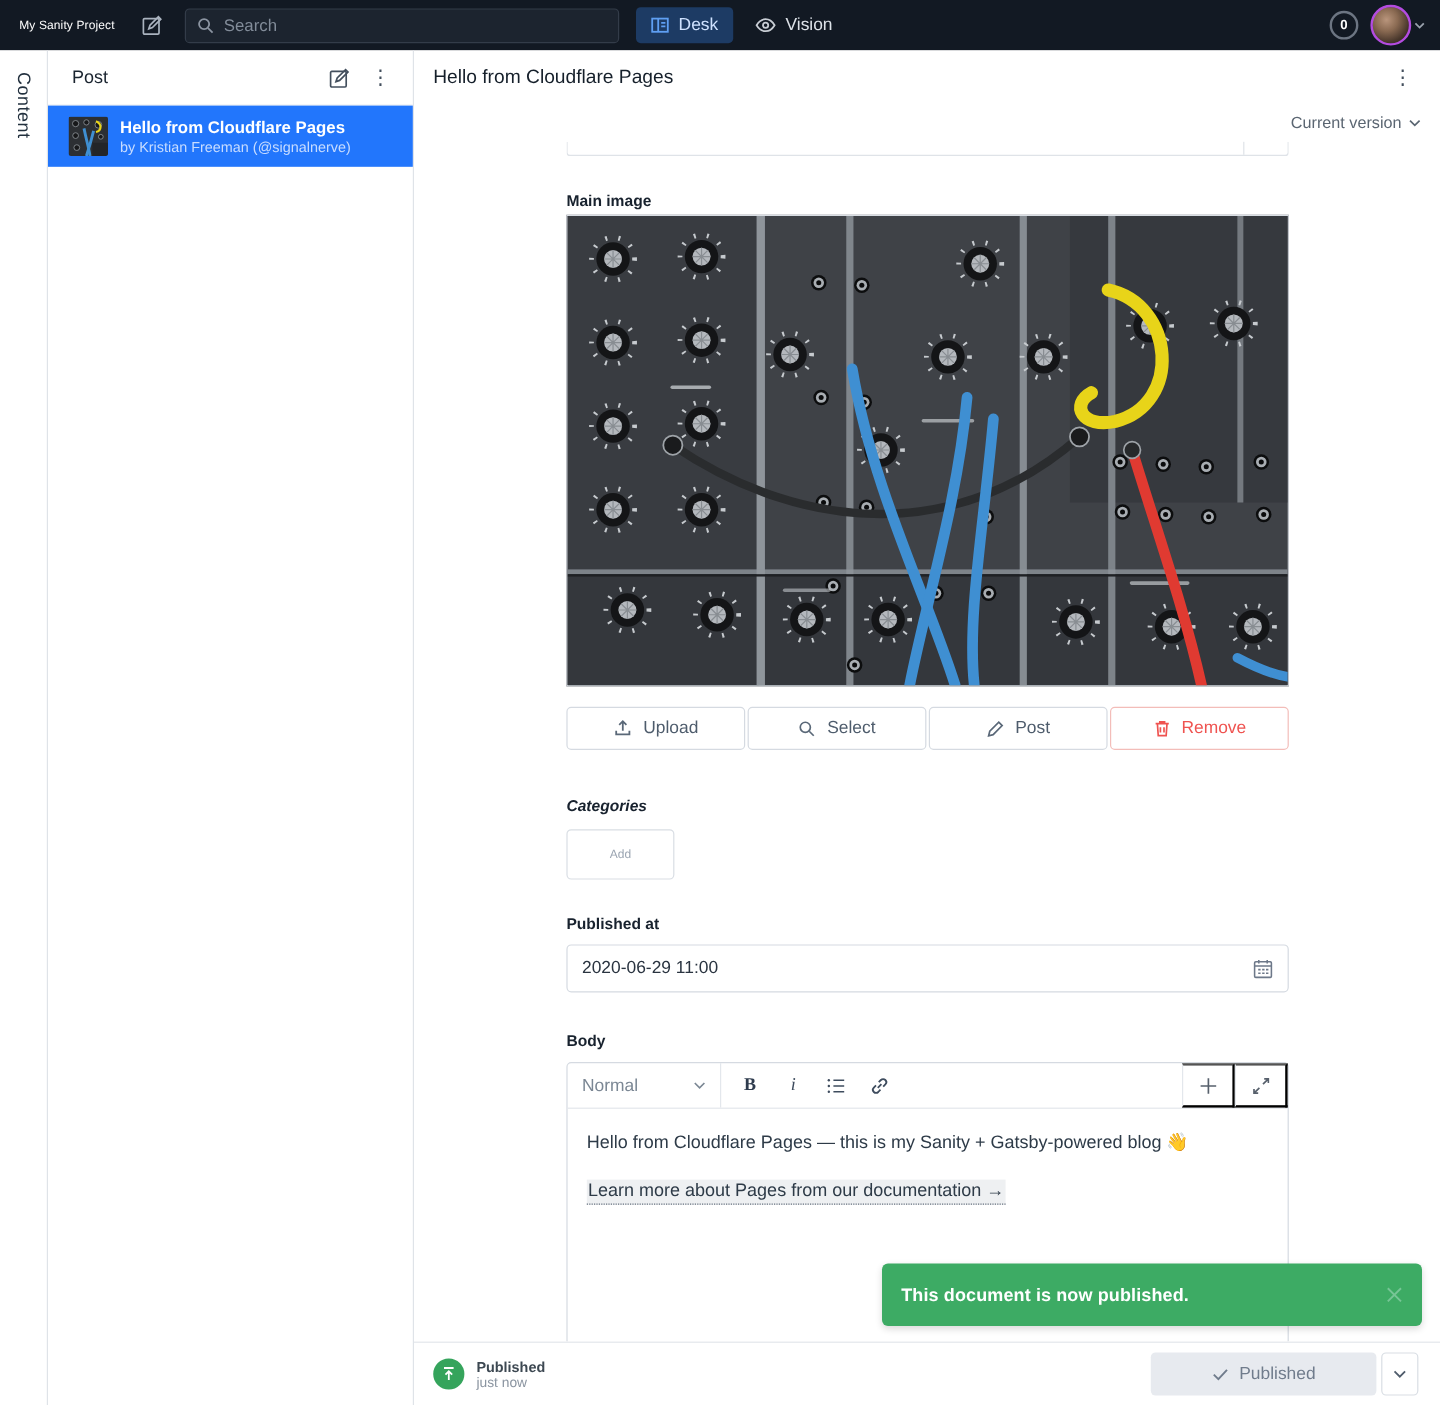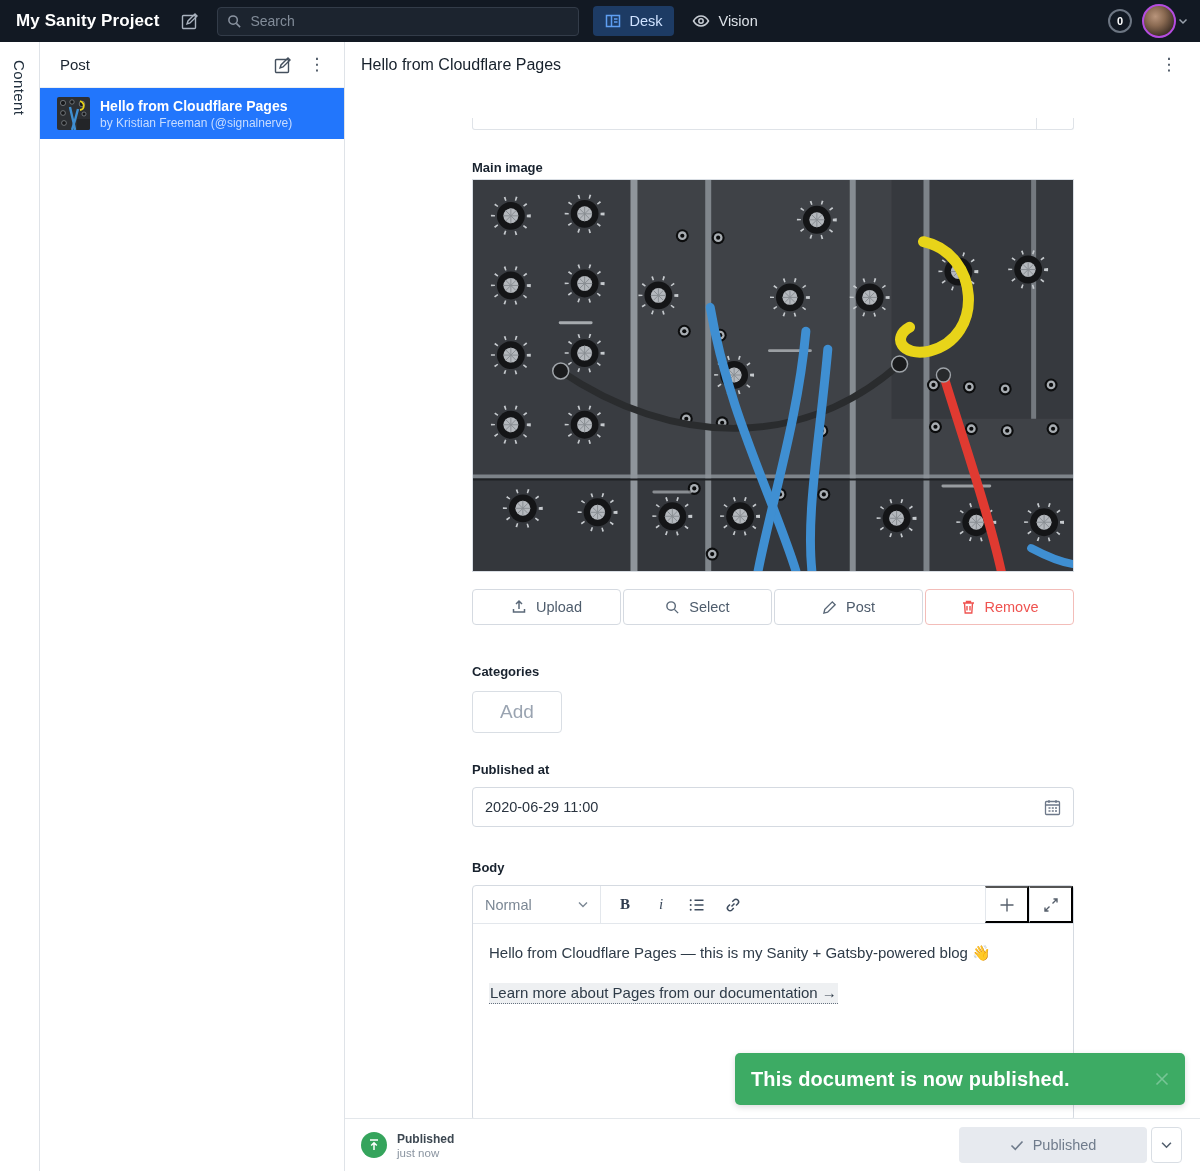--- a/index.html
+++ b/index.html
@@ -2,21 +2,21 @@
 <html><head>
 <meta charset="utf-8">
 <style>
   * { margin:0; padding:0; box-sizing:border-box; }
   html,body { width:1200px; height:1171px; overflow:hidden; }
   body { font-family:"Liberation Sans", sans-serif; background:#fff; color:#1a2430; }
   .app { width:1200px; height:1171px; display:flex; flex-direction:column; }
 
   
   .topbar { height:42px; background:#121923; display:flex; align-items:center; flex:0 0 42px; padding:0 12px 0 16px; }
-  .brand { color:#fff; font-size:17px; font-weight:bold; letter-spacing:.1px;text-align:center; }
+  .brand { color:#fff; font-size:10px; font-weight:normal; letter-spacing:.1px;text-align:center; }
   .tb-editbtn { background:none; border:none; color:#aab3bf; margin-left:22px; cursor:pointer; display:flex; align-items:center; }
   .tb-search { margin-left:18px; width:362px; height:29px; background:#1c242f; border:1px solid #333c49; border-radius:4px; display:flex; align-items:center; padding:0 9px; }
   .tb-search svg { flex:0 0 auto; color:#8b94a1; }
   .tb-search input { background:transparent; border:none; outline:none; color:#dfe4ea; font-size:14px; margin-left:8px; width:100%; font-family:"Liberation Sans",sans-serif; }
   .tb-search input::placeholder { color:#828c99; }
   .tb-tabs { display:flex; align-items:center; margin-left:14px; gap:6px; }
   .tb-tab { display:flex; align-items:center; gap:8px; height:30px; padding:0 12px; border-radius:4px; background:transparent; border:none; color:#dde2e8; font-size:14.5px; cursor:pointer; font-family:"Liberation Sans",sans-serif; }
   .tb-tab.active { background:#1d3b64; color:#cfe2ff; }
   .tb-tab.active svg { color:#5f9ff2; }
   .tb-tab svg { color:#c8cdd4; }
@@ -54,55 +54,55 @@
   .doc-header .row2 { height:31px; display:flex; align-items:center; justify-content:flex-end; }
   .version-btn { background:none; border:none; color:#5b6672; font-size:13.5px; display:flex; align-items:center; gap:6px; cursor:pointer; font-family:"Liberation Sans",sans-serif; }
 
   .doc-scroll { flex:1; overflow:hidden; min-height:0; }
   .field-col { width:602px; margin-left:127px; }
 
   .input-cut { height:12px; border:1px solid #dfe3e8; border-top:none; border-radius:0 0 3px 3px; display:flex; }
   .input-cut .gen { margin-left:auto; width:37px; border-left:1px solid #dfe3e8; }
 
   .field-label { margin-top:30px; font-size:13px; font-weight:600; color:#18222e; line-height:15px; }
-  .field-label.lbl-cat { margin-top:39px; }
+  .field-label.lbl-cat { margin-top:39px;font-style:italic; }
   .field-label.lbl-pub { margin-top:29px; }
   .field-label.lbl-body { margin-top:33px; }
 
   .main-image { margin-top:4px; width:602px; height:393px; border:1px solid #d9dee4; background:#3f4247; }
   .main-image svg { display:block; width:100%; height:100%; }
 
   .img-actions { margin-top:17px; display:grid; grid-template-columns:repeat(4,1fr); gap:2px; }
   .img-btn { height:36px; border:1px solid #d5dae1; background:#fff; border-radius:4px; color:#4e5c6c; font-size:14.5px; display:flex; align-items:center; justify-content:center; gap:9px; cursor:pointer; font-family:"Liberation Sans",sans-serif; }
   .img-btn svg { color:#5a6878; }
   .img-btn.danger { color:#ef5350; border-color:#f3bdb9;align-items:center; }
   .img-btn.danger svg { color:#ef5350; }
 
-  .add-btn { margin-top:12px; width:90px; height:42px; border:1px solid #d9dee4; background:#fff; border-radius:4px; color:#9aa4b1; font-size:19px; cursor:pointer; font-family:"Liberation Sans",sans-serif; }
+  .add-btn { margin-top:12px; width:90px; height:42px; border:1px solid #d9dee4; background:#fff; border-radius:4px; color:#9aa4b1; font-size:10px; cursor:pointer; font-family:"Liberation Sans",sans-serif; }
 
   .date-input { margin-top:10px; height:40px; border:1px solid #d5dae1; border-radius:4px; display:flex; align-items:center; padding:0 12px; }
   .date-input .val { font-size:14.5px; color:#2a3440; }
   .date-input svg { margin-left:auto; color:#6d7889; }
 
   .editor { margin-top:10px; border:1px solid #d5dae1; border-radius:4px; height:236px; display:flex; flex-direction:column; }
   .ed-toolbar { flex:0 0 38px; display:flex; align-items:stretch; border-bottom:1px solid #e3e7ec; }
   .ed-style { flex:0 0 128px; display:flex; align-items:center; padding:0 12px; border-right:1px solid #e3e7ec; color:#7b8794; font-size:14.5px; cursor:pointer; }
   .ed-style svg { margin-left:auto; color:#7b8794; }
   .ed-marks { display:flex; align-items:center; gap:4px; padding:0 8px; flex:1; }
   .ed-mark { width:32px; height:30px; border:none; background:none; display:flex; align-items:center; justify-content:center; color:#3e4c5e; cursor:pointer; border-radius:3px; font-family:"Liberation Serif",serif; }
   .ed-mark.b { font-weight:bold; font-size:15px; color:#2f3c4e; }
   .ed-mark.i { font-style:italic; font-size:15px; }
   .ed-cell { flex:0 0 44px; border-left:1px solid #e3e7ec; display:flex; align-items:center; justify-content:center; color:#57606c; cursor:pointer; background:none; }
   .ed-content { padding:19px 16px; font-size:15px; color:#2e3b48; }
   .ed-content p { margin-bottom:20px; line-height:1.35; white-space:nowrap; }
   .ed-content p.link span { background:#eef0f2; border-bottom:1px dotted #66717f; padding:1px 1px 2px 1px; }
 
   
   .toast { position:absolute; right:15px; bottom:66px; width:450px; height:52px; background:#3dab64; border-radius:5px; display:flex; align-items:center; padding:0 16px; box-shadow:0 2px 6px rgba(0,0,0,.15); z-index:5; }
-  .toast .msg { color:#fff; font-size:20px; font-weight:600; letter-spacing:.1px; }
+  .toast .msg { color:#fff; font-size:15px; font-weight:600; letter-spacing:.1px; }
   .toast .x { margin-left:auto; background:none; border:none; color:#77c596; cursor:pointer; display:flex; }
 
   
   .doc-footer { flex:0 0 53px; border-top:1px solid #e3e7eb; background:#fff; display:flex; align-items:center; padding:0 18px 0 16px; z-index:4; }
   .pub-ico { width:26px; height:26px; border-radius:50%; background:#35a45c; display:flex; align-items:center; justify-content:center; color:#fff; }
   .pub-meta { margin-left:10px; }
   .pub-meta .a { font-size:12px; font-weight:600; color:#3d4852; }
   .pub-meta .b { font-size:11.5px; color:#8a94a0; margin-top:1px; }
   .ft-right { margin-left:auto; display:flex; align-items:center; gap:4px; }
   .pub-btn { width:188px; height:36px; background:#e7eaef; border:none; border-radius:4px; color:#707c8c; font-size:14.5px; display:flex; align-items:center; justify-content:center; gap:9px; cursor:default; font-family:"Liberation Sans",sans-serif; }
@@ -200,20 +200,28 @@
     </section>
 
     <section class="docpane">
 
       <div class="doc-header">
         <div class="row1">
           <h1 class="doc-title">Hello from Cloudflare Pages</h1>
           <button class="icon-btn doc-kebab">
               <span class="kebab">⋮</span>
             </button>
+        </div>
+        <div class="row2">
+          <button class="version-btn">
+            <span>Current version</span>
+            <svg width="10" height="7" viewBox="0 0 10 7" fill="none" stroke="currentColor" stroke-width="1.4">
+                <path d="M1 1.5L5 5.5 9 1.5"></path>
+              </svg>
+          </button>
         </div>
       </div>
 
       <div class="doc-scroll">
         <div class="field-col">
 
           
           <div class="input-cut">
             <div class="gen"></div>
           </div>

